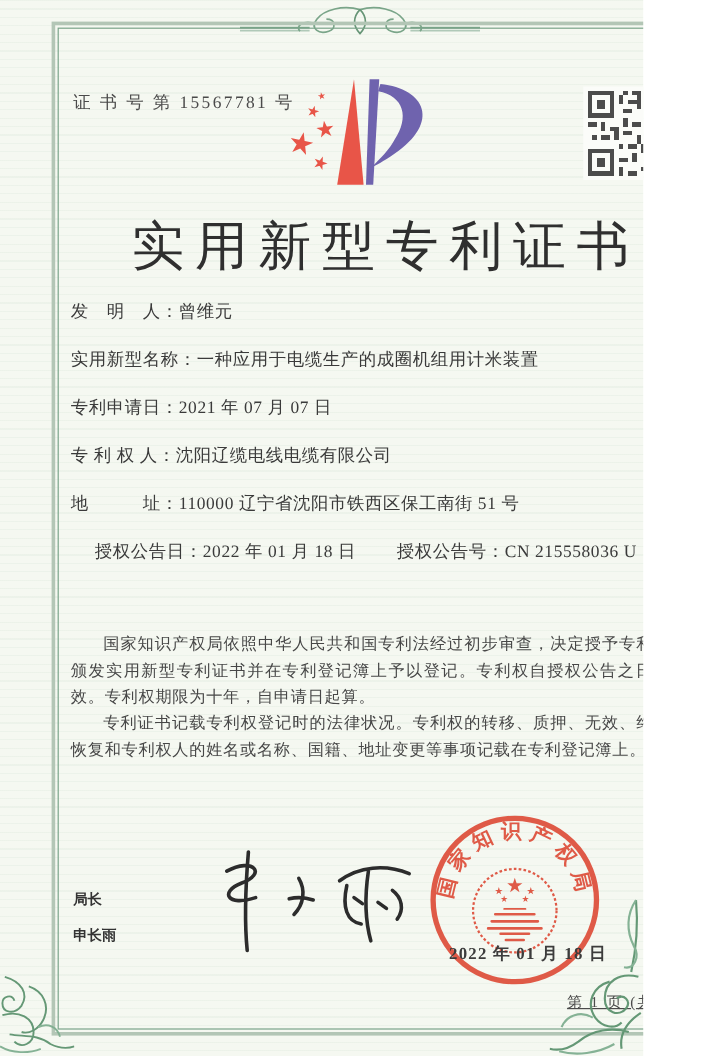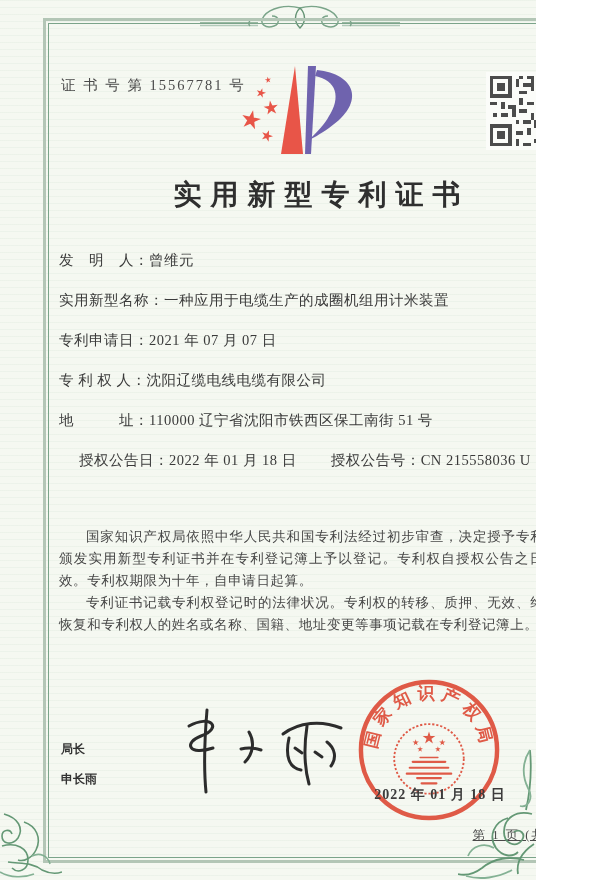--- a/index.html
+++ b/index.html
@@ -16,21 +16,21 @@
     outline:3px solid #b3c6b6;
     outline-offset:2px;
     background:transparent;
   }
   .content{position:absolute;inset:0;}
   .cert-no{position:absolute;left:12px;top:52px;font-size:14.5px;color:#4a4a4a;letter-spacing:2px;}
   .logo{position:absolute;left:176px;top:34px;width:160px;height:110px;}
   .qr{position:absolute;left:437px;top:48px;width:78px;height:78px;}
   .title{
     position:absolute;left:0;right:0;top:152px;margin:0;text-align:center;
-    font-size:28px;font-weight:700;color:#2f2f2f;letter-spacing:9px;padding-left:9px;
+    font-size:44px;font-weight:400;color:#2f2f2f;letter-spacing:9px;padding-left:9px;
   }
   .fields{position:absolute;left:10px;right:14px;top:228px;font-size:14.5px;color:#3a3a3a;}
   .frow{margin-bottom:23px;line-height:17px;white-space:nowrap;}
   .flabel{display:inline-block;letter-spacing:0.5px;}
   .fvalue{letter-spacing:0.5px;}
   .grant{display:flex;gap:34px;margin-left:20px;}
   .paras{
     position:absolute;left:10px;right:12px;top:502px;
     font-size:13.5px;line-height:22px;color:#474747;text-align:justify;letter-spacing:0.6px;
   }

